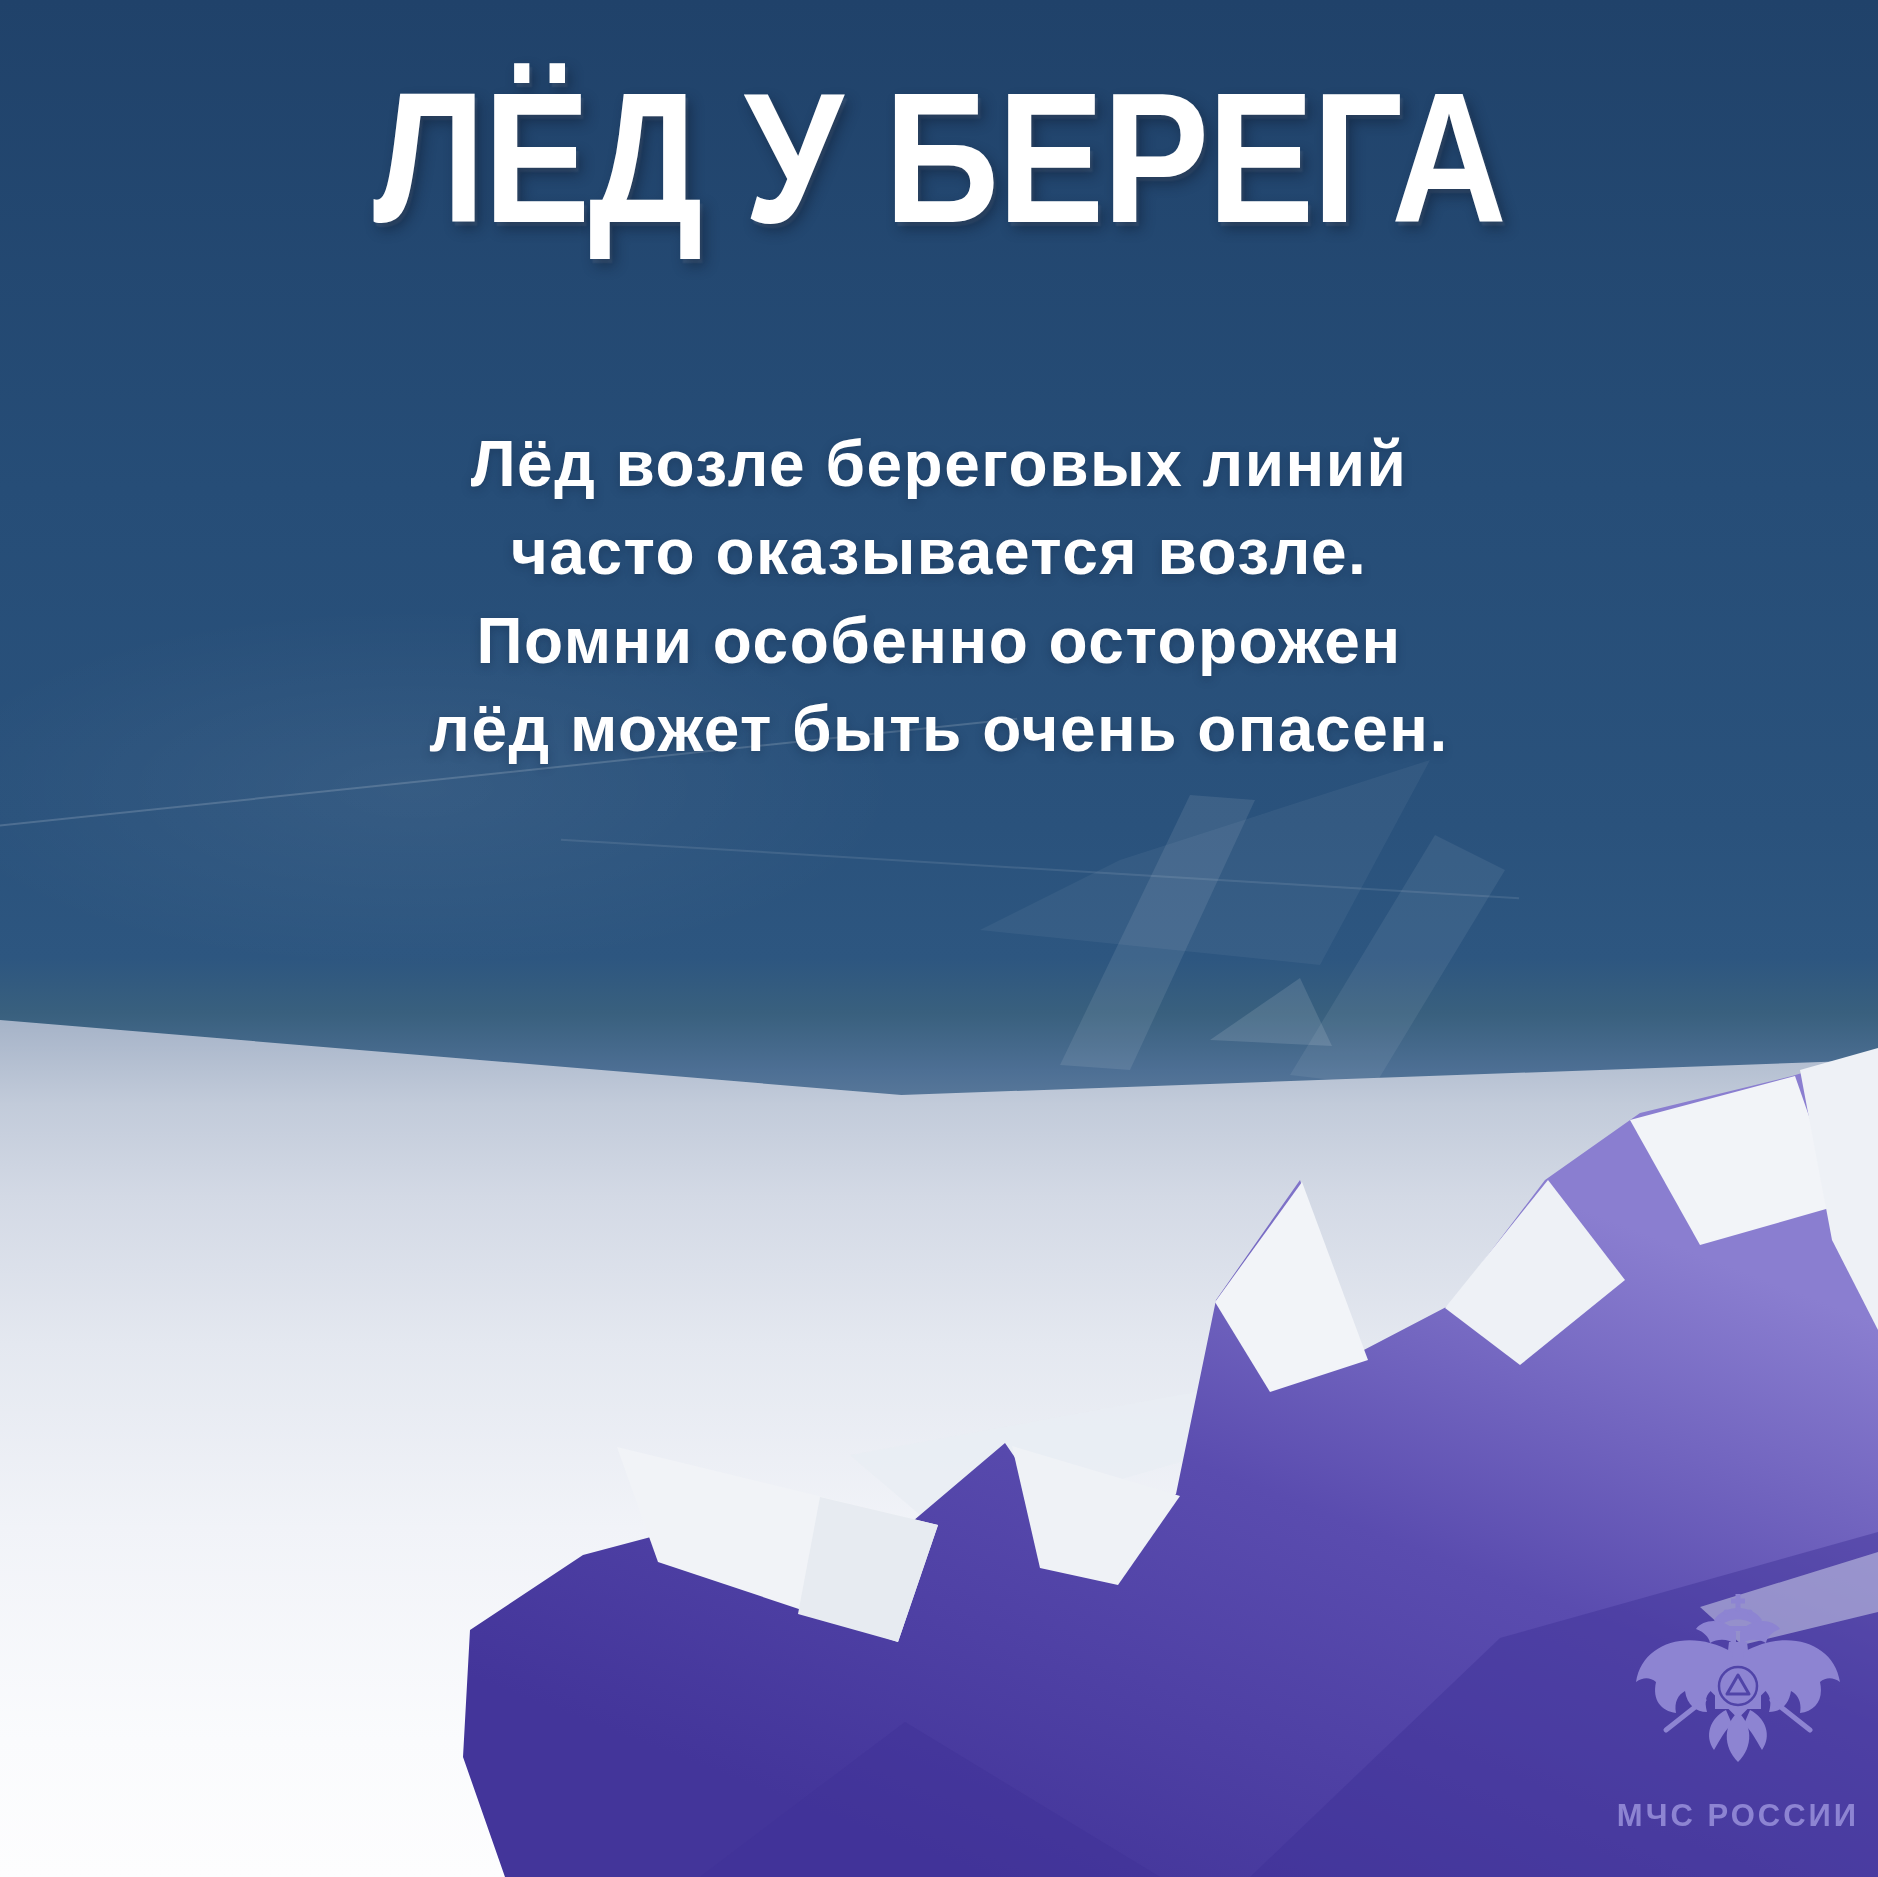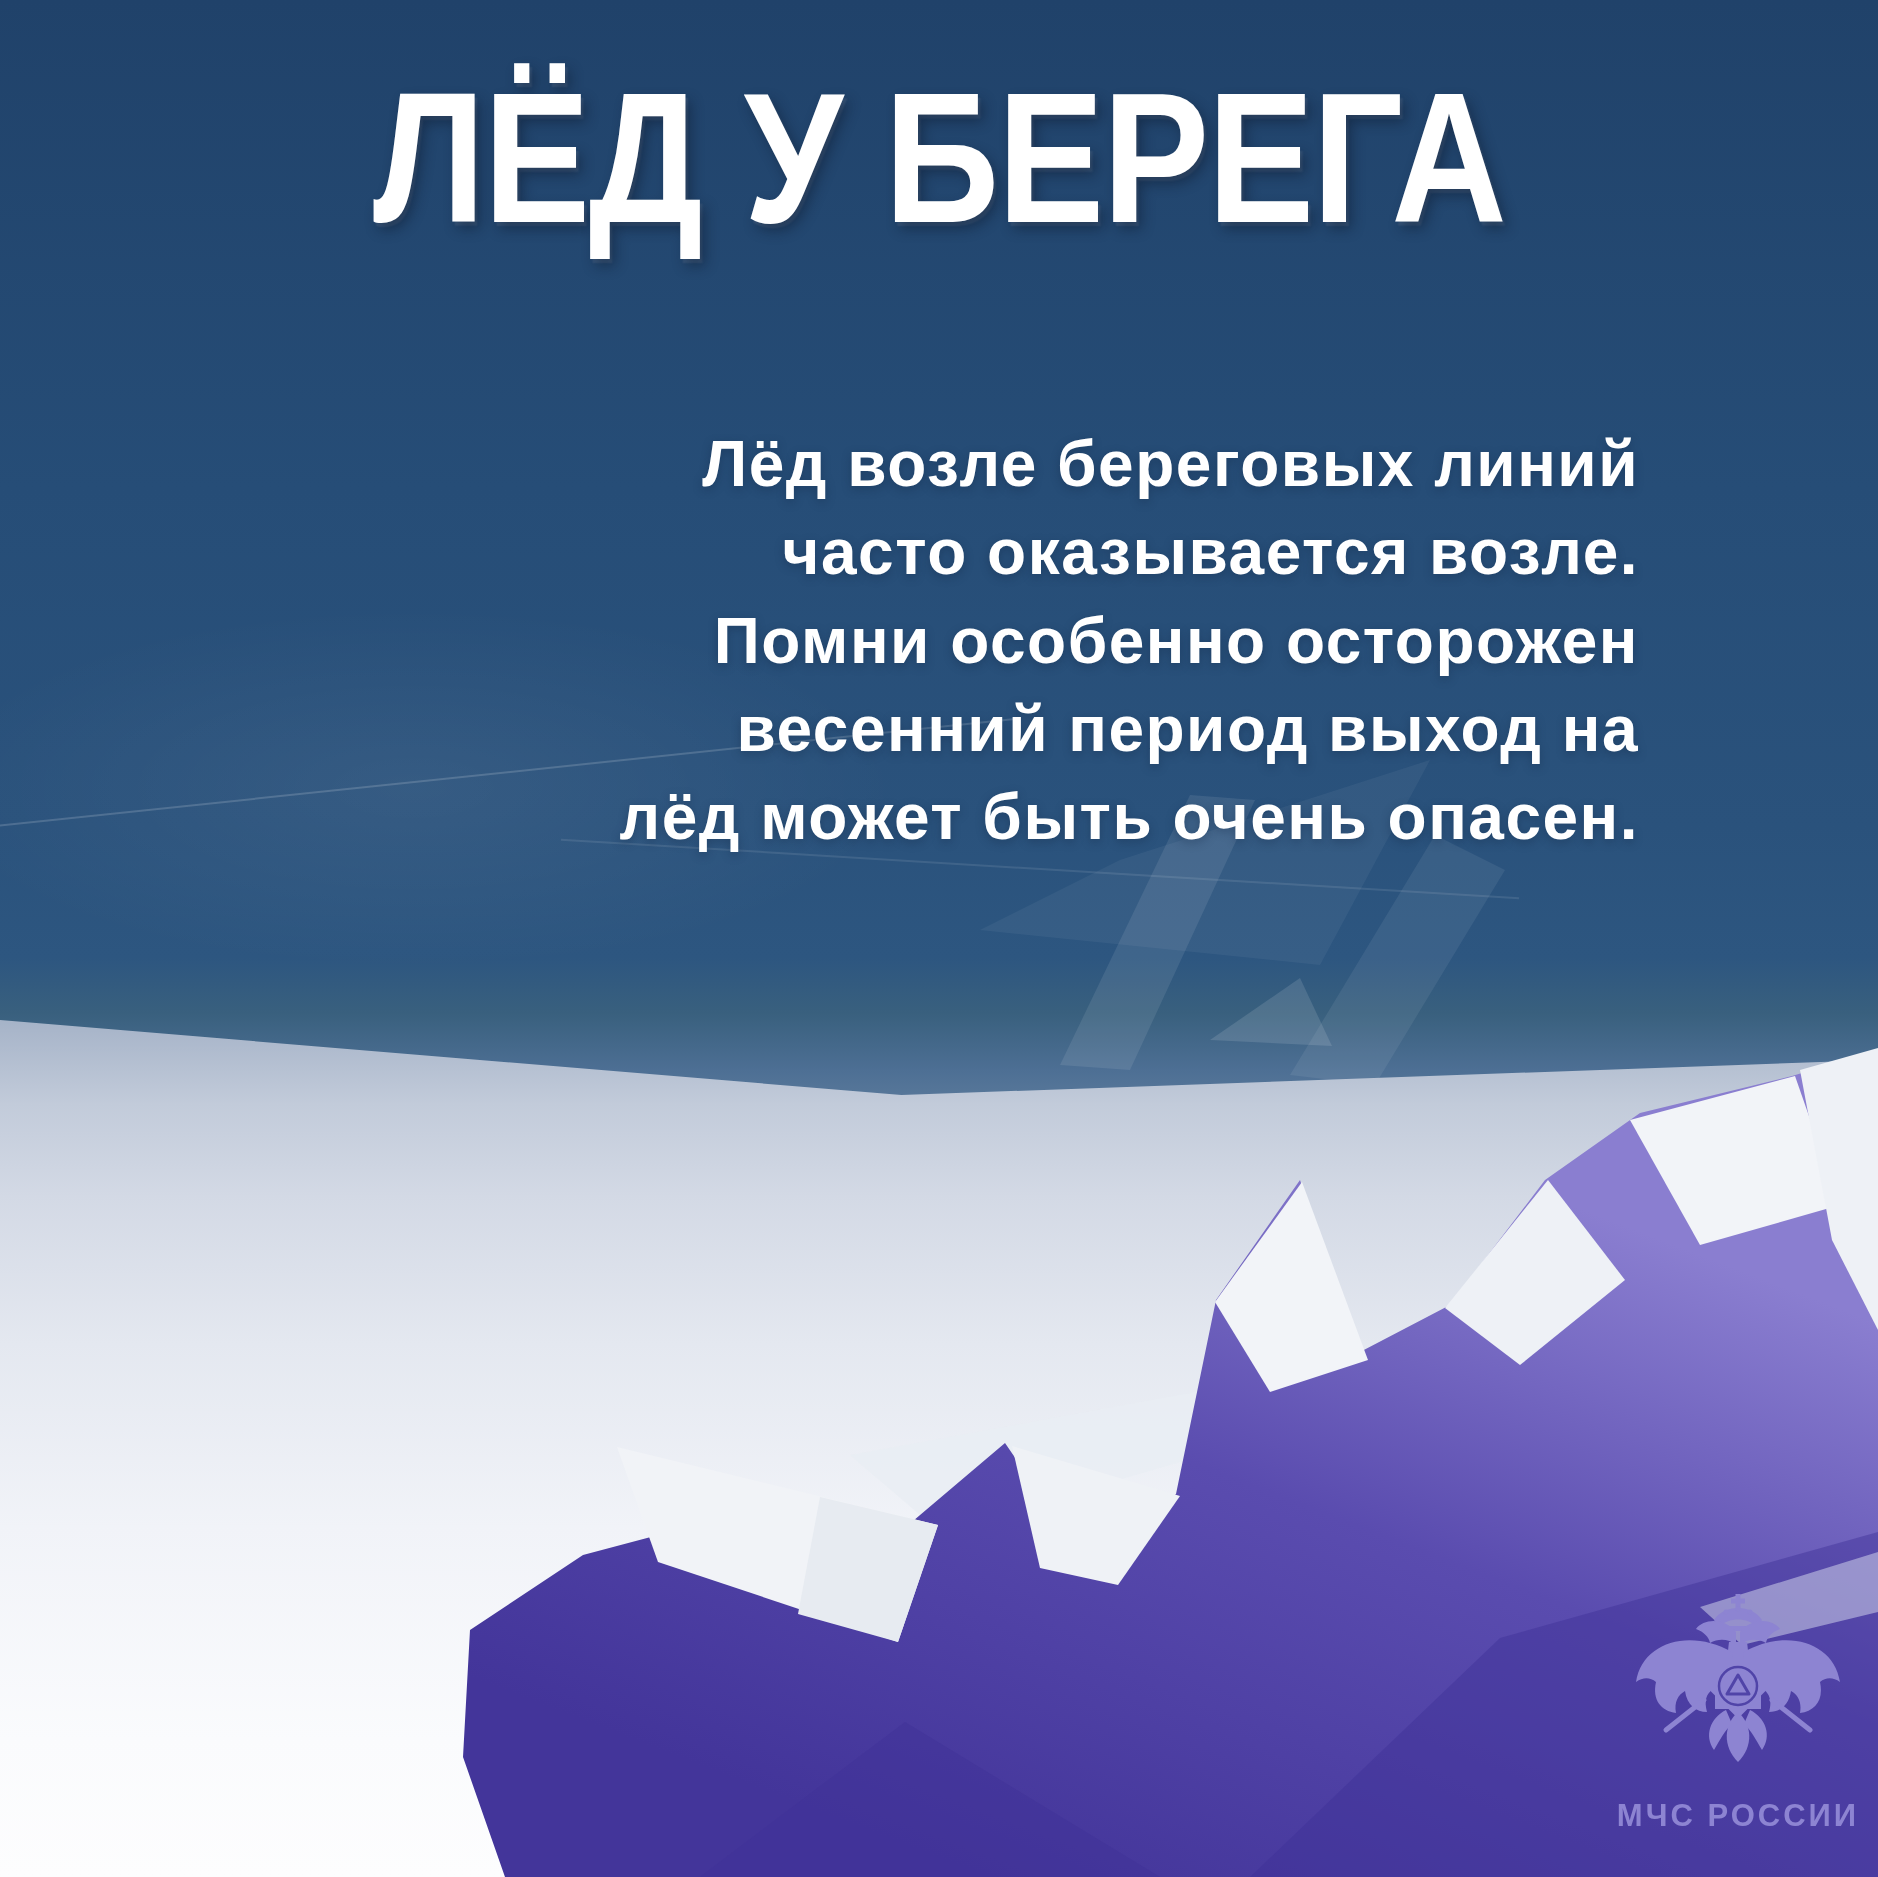--- a/index.html
+++ b/index.html
@@ -34,21 +34,21 @@
   }
   
   .title{
     position:absolute;top:58px;left:0;width:100%;text-align:center;
     font-size:186px;line-height:1.08;font-weight:700;color:#ffffff;
     transform:scaleX(.86);letter-spacing:-2px;white-space:nowrap;
     text-shadow:6px 7px 14px rgba(10,22,42,.45),3px 4px 2px rgba(95,115,145,.38);
   }
   .body-text{
     position:absolute;top:420px;left:50%;transform:translateX(-50%);
-    width:1400px;text-align:right;color:#ffffff;font-weight:700;
+    width:1400px;text-align:center;color:#ffffff;font-weight:700;
     font-size:64px;line-height:1.38;letter-spacing:1.5px;
     text-shadow:0 3px 10px rgba(18,38,66,.35);
   }
   .body-line{white-space:nowrap;}
   .bottom-svg{position:absolute;left:0;top:0;width:1878px;height:1877px;pointer-events:none;}
 </style>
 </head>
 <body>
 
 <div class="poster">
@@ -124,17 +124,16 @@
 
     <text x="1738" y="1826" text-anchor="middle" fill="#8d84d2" font-family="Liberation Sans, DejaVu Sans, sans-serif" font-size="31" font-weight="bold" letter-spacing="3">МЧС РОССИИ</text>
   </svg>
 
   <div class="title">ЛЁД У БЕРЕГА</div>
 
   <div class="body-text">
     <div class="body-line">Лёд возле береговых линий</div>
     <div class="body-line">часто оказывается возле.</div>
     <div class="body-line">Помни особенно осторожен</div>
-    <div class="body-line">весенний период выход на</div>
     <div class="body-line">лёд может быть очень опасен.</div>
   </div>
 
 </div>
 
 </body></html>

